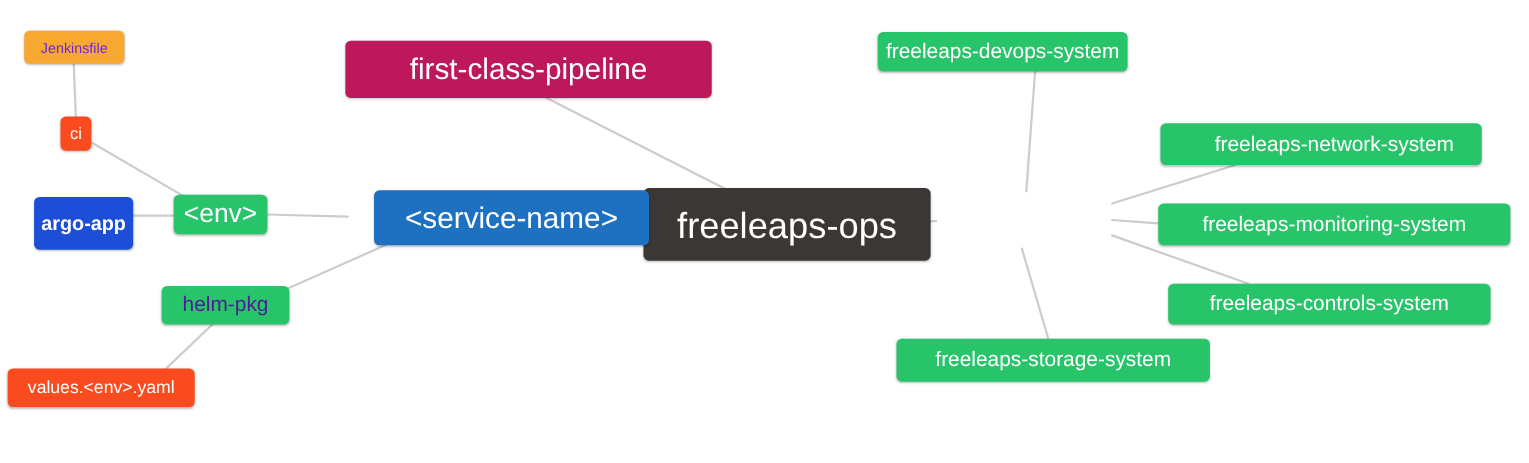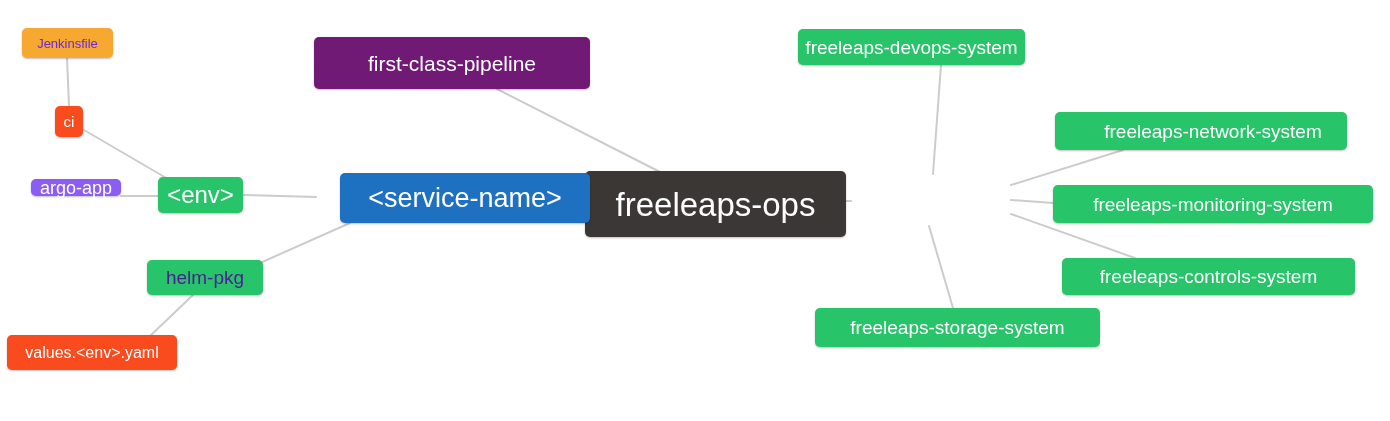--- a/index.html
+++ b/index.html
@@ -61,25 +61,25 @@
       <line x1="497" y1="89" x2="660" y2="172" stroke="#CCCCCC" stroke-width="2" stroke-linecap="round"></line>
       <line x1="846" y1="201" x2="851" y2="201" stroke="#CCCCCC" stroke-width="2" stroke-linecap="round"></line>
       <line x1="933" y1="174" x2="941" y2="65" stroke="#CCCCCC" stroke-width="2" stroke-linecap="round"></line>
       <line x1="1011" y1="185" x2="1123" y2="150" stroke="#CCCCCC" stroke-width="2" stroke-linecap="round"></line>
       <line x1="1011" y1="200" x2="1053" y2="203" stroke="#CCCCCC" stroke-width="2" stroke-linecap="round"></line>
       <line x1="1011" y1="214" x2="1135" y2="258" stroke="#CCCCCC" stroke-width="2" stroke-linecap="round"></line>
       <line x1="929" y1="226" x2="953" y2="308" stroke="#CCCCCC" stroke-width="2" stroke-linecap="round"></line>
     </svg>
   <div class="node-layer">
       <div class="node" style="left: 585px; top: 171px; width: 261px; height: 66px; font-size: 33px; background: rgb(59, 55, 53); color: rgb(255, 255, 255);">freeleaps-ops</div>
-      <div class="node" style="left: 314px; top: 37px; width: 276px; height: 52px; font-size: 21px; background: #701a75; color: rgb(255, 255, 255);">first-class-pipeline</div>
+      <div class="node" style="left: 314px; top: 37px; width: 333px; height: 52px; font-size: 27px; background: #be185d; color: rgb(255, 255, 255);">first-class-pipeline</div>
       <div class="node" style="left: 316px; top: 173px; width: 250px; height: 50px; font-size: 27px; background: rgb(30, 112, 193); color: rgb(255, 255, 255); margin-left: 24px;">&lt;service-name&gt;</div>
       <div class="node" style="left: 22px; top: 28px; width: 91px; height: 30px; font-size: 13px; background: rgb(246, 168, 49); color: #6d28d9;">Jenkinsfile</div>
       <div class="node" style="left: 55px; top: 106px; width: 28px; height: 31px; font-size: 15px; background: rgb(249, 75, 29); color: rgb(255, 255, 255);">ci</div>
-      <div class="node" style="left: 31px; top: 179px; width: 90px; height: 17px; font-size: 18px; background: #8b5cf6; color: rgb(255, 255, 255);">argo-app</div>
+      <div class="node" style="left: 31px; top: 179px; width: 90px; height: 48px; font-size: 18px; background: #1d4ed8; color: rgb(255, 255, 255); font-weight: bold;">argo-app</div>
       <div class="node" style="left: 158px; top: 177px; width: 85px; height: 36px; font-size: 24px; background: rgb(39, 196, 106); color: rgb(255, 255, 255);">&lt;env&gt;</div>
       <div class="node" style="left: 147px; top: 260px; width: 116px; height: 35px; font-size: 19px; background: rgb(39, 196, 106); color: #4c1d95;">helm-pkg</div>
       <div class="node" style="left: 7px; top: 335px; width: 170px; height: 35px; font-size: 16px; background: rgb(249, 75, 29); color: rgb(255, 255, 255);">values.&lt;env&gt;.yaml</div>
       <div class="node" style="left: 798px; top: 29px; width: 227px; height: 36px; font-size: 19px; background: rgb(39, 196, 106); color: rgb(255, 255, 255);">freeleaps-devops-system</div>
       <div class="node" style="left: 1055px; top: 112px; width: 292px; height: 38px; font-size: 19px; background: rgb(39, 196, 106); color: rgb(255, 255, 255); padding-left: 24px;">freeleaps-network-system</div>
       <div class="node" style="left: 1062px; top: 258px; width: 293px; height: 37px; font-size: 19px; background: rgb(39, 196, 106); color: rgb(255, 255, 255);">freeleaps-controls-system</div>
       <div class="node" style="left: 1053px; top: 185px; width: 320px; height: 38px; font-size: 19px; background: rgb(39, 196, 106); color: rgb(255, 255, 255);">freeleaps-monitoring-system</div>
       <div class="node" style="left: 815px; top: 308px; width: 285px; height: 39px; font-size: 19px; background: rgb(39, 196, 106); color: rgb(255, 255, 255);">freeleaps-storage-system</div>
     </div>
 </div>

